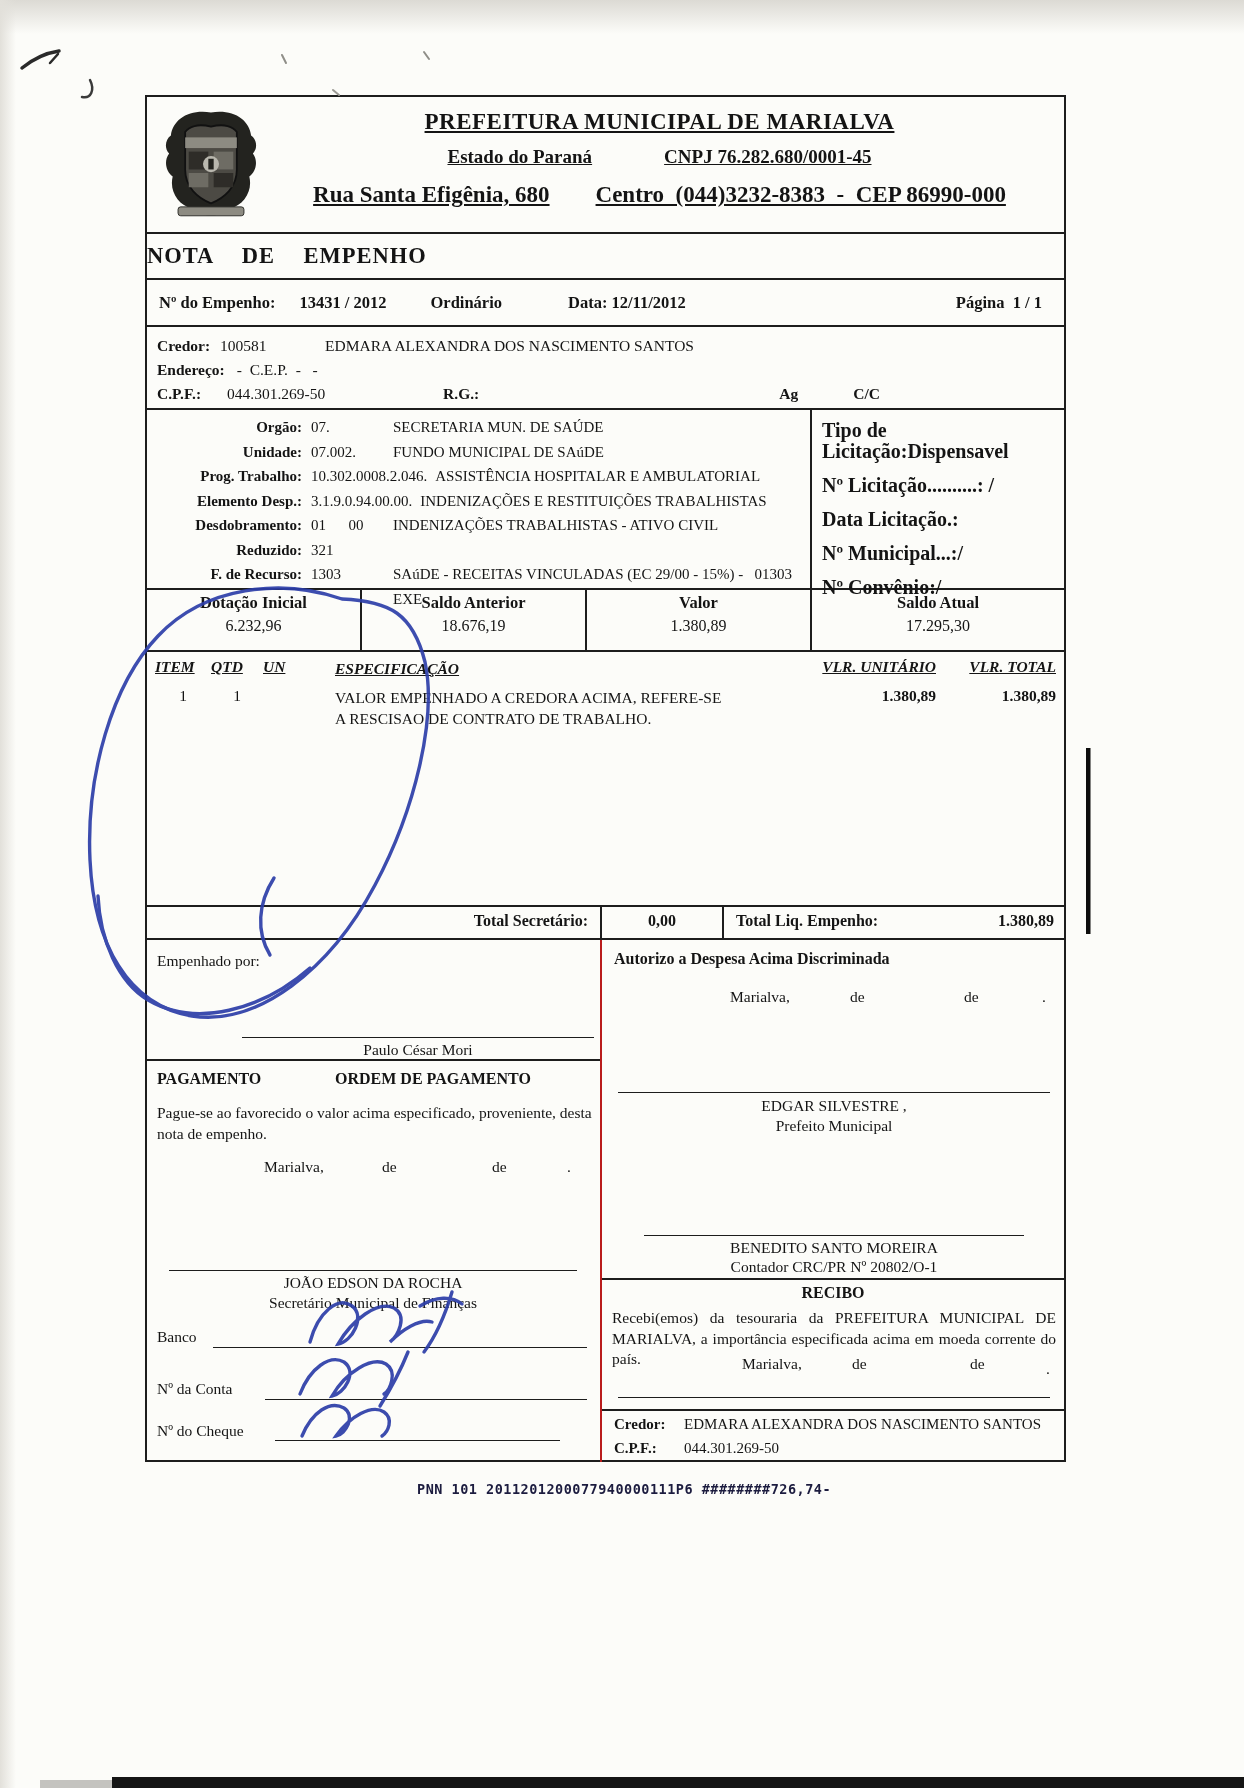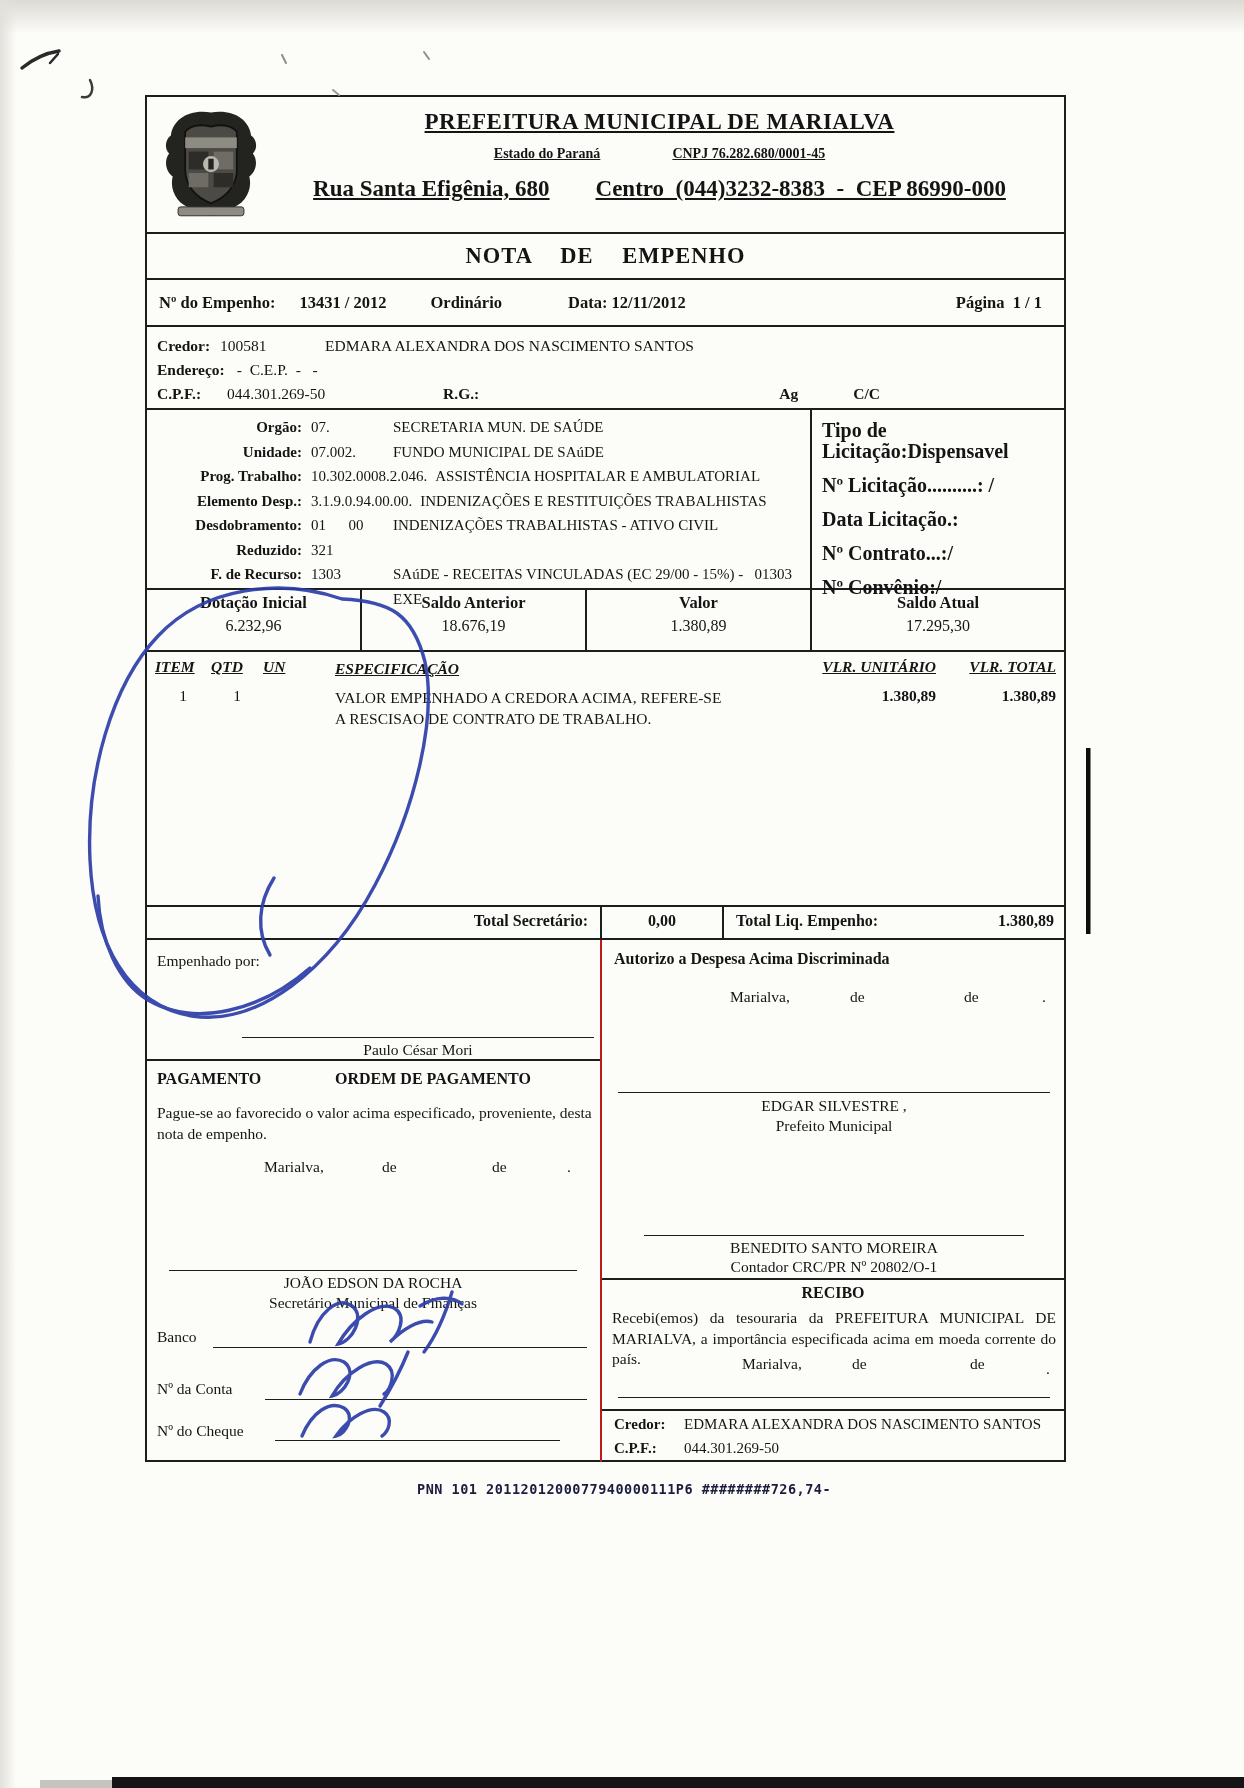--- a/index.html
+++ b/index.html
@@ -12,24 +12,24 @@
   .sec{border-bottom:2px solid #1d1d1d;position:relative;}
   .pre{white-space:pre;}
   .lbl{font-weight:bold;}
   .u{text-decoration:underline;}
   
   .sec-header{height:137px;display:flex;padding:5px 10px;}
   .logo{width:108px;display:flex;align-items:center;justify-content:center;}
   .logo svg{width:98px;height:120px;}
   .header-text{flex:1;text-align:center;padding-top:7px;}
   .org-name{font-size:23px;font-weight:bold;text-decoration:underline;letter-spacing:.5px;}
-  .h-row2{margin-top:11px;font-size:14px;font-weight:bold;display:flex;justify-content:center;gap:72px;}
+  .h-row2{margin-top:11px;font-size:19px;font-weight:bold;display:flex;justify-content:center;gap:72px;}
   .h-row3{margin-top:14px;font-size:23px;font-weight:bold;display:flex;justify-content:center;gap:46px;}
   
-  .sec-title{height:46px;line-height:44px;text-align:center;font-size:22.5px;font-weight:bold;word-spacing:22px;letter-spacing:1px;}
+  .sec-title{height:46px;line-height:44px;text-align:left;font-size:22.5px;font-weight:bold;word-spacing:22px;letter-spacing:1px;}
   
   .sec-emp{height:47px;display:flex;align-items:center;font-size:16.5px;font-weight:bold;padding:0 12px;}
   .emp-num{margin-left:24px;}
   .emp-tipo{margin-left:44px;}
   .emp-data{margin-left:66px;}
   .emp-pag{margin-left:auto;margin-right:10px;}
   
   .sec-credor{height:83px;padding:7px 10px;font-size:15.5px;}
   .cred-row{display:flex;line-height:24px;}
   .cred-code{margin-left:10px;min-width:105px;}
@@ -189,21 +189,21 @@
           <span class="orc-label">F. de Recurso:</span>
           <span class="orc-code">1303</span>
           <span>SAúDE - RECEITAS VINCULADAS (EC 29/00 - 15%) - EXE</span>
           <span class="orc-extra">01303</span>
         </div>
       </div>
       <div class="orc-right">
         <div class="lic-row">Tipo de Licitação:Dispensavel</div>
         <div class="lic-row">Nº Licitação..........: /</div>
         <div class="lic-row">Data Licitação.:</div>
-        <div class="lic-row">Nº Contrato...:/</div>
+        <div class="lic-row">Nº Municipal...:/</div>
         <div class="lic-row">Nº Convênio:/</div>
       </div>
     </div>
 
     <div class="sec sec-saldos">
       <div class="saldo-cell s1">
         <div class="saldo-h">Dotação Inicial</div>
         <div class="saldo-v">6.232,96</div>
       </div>
       <div class="saldo-cell s2">

